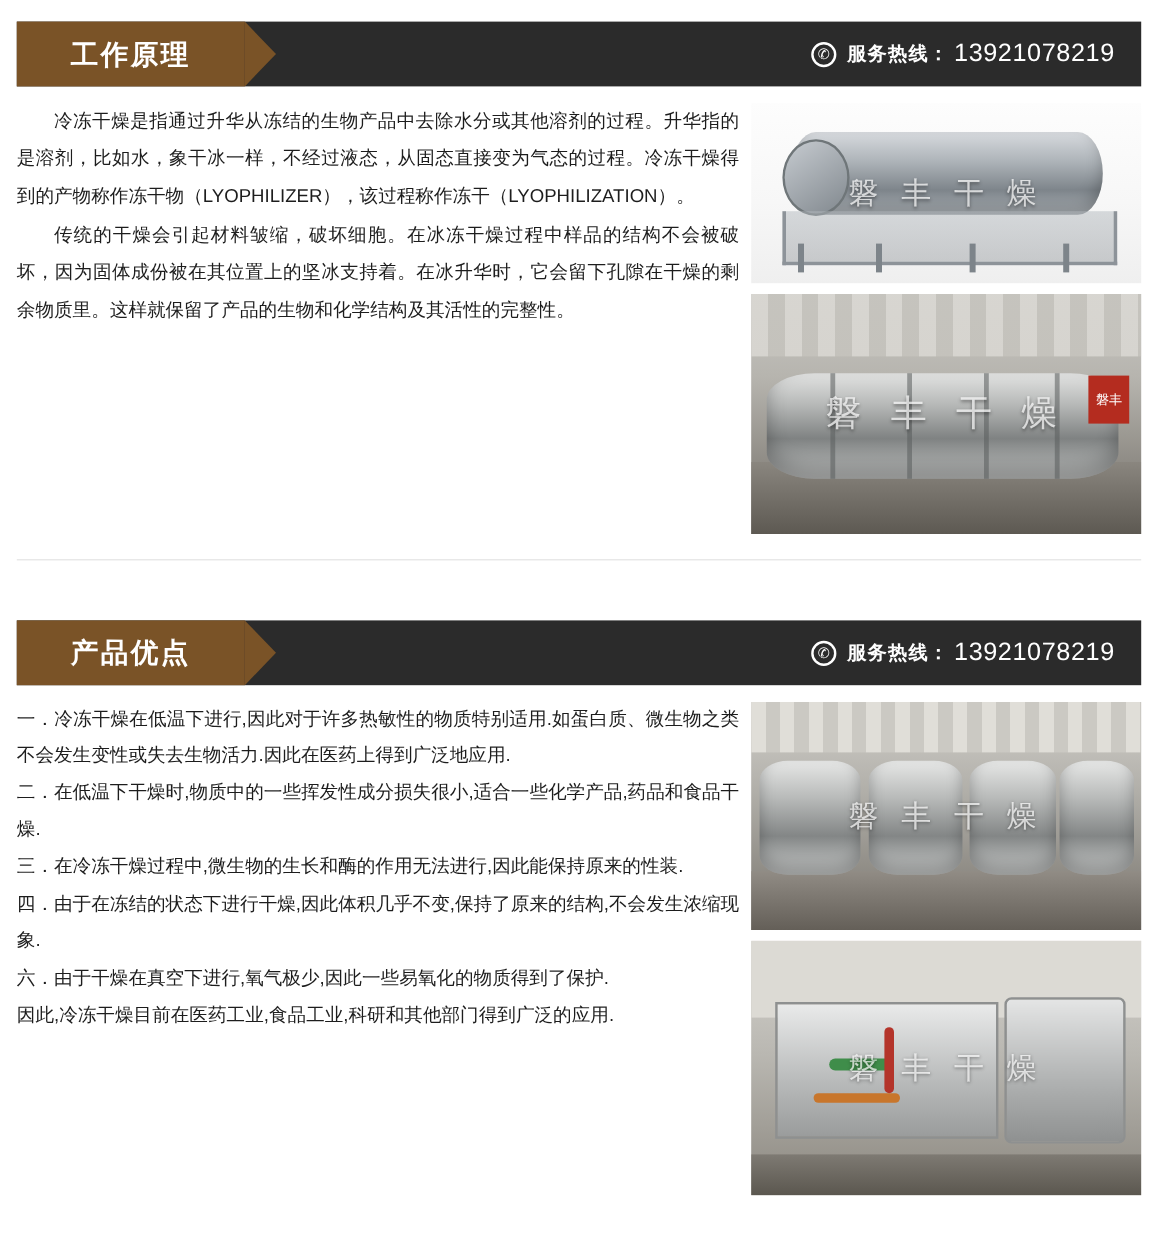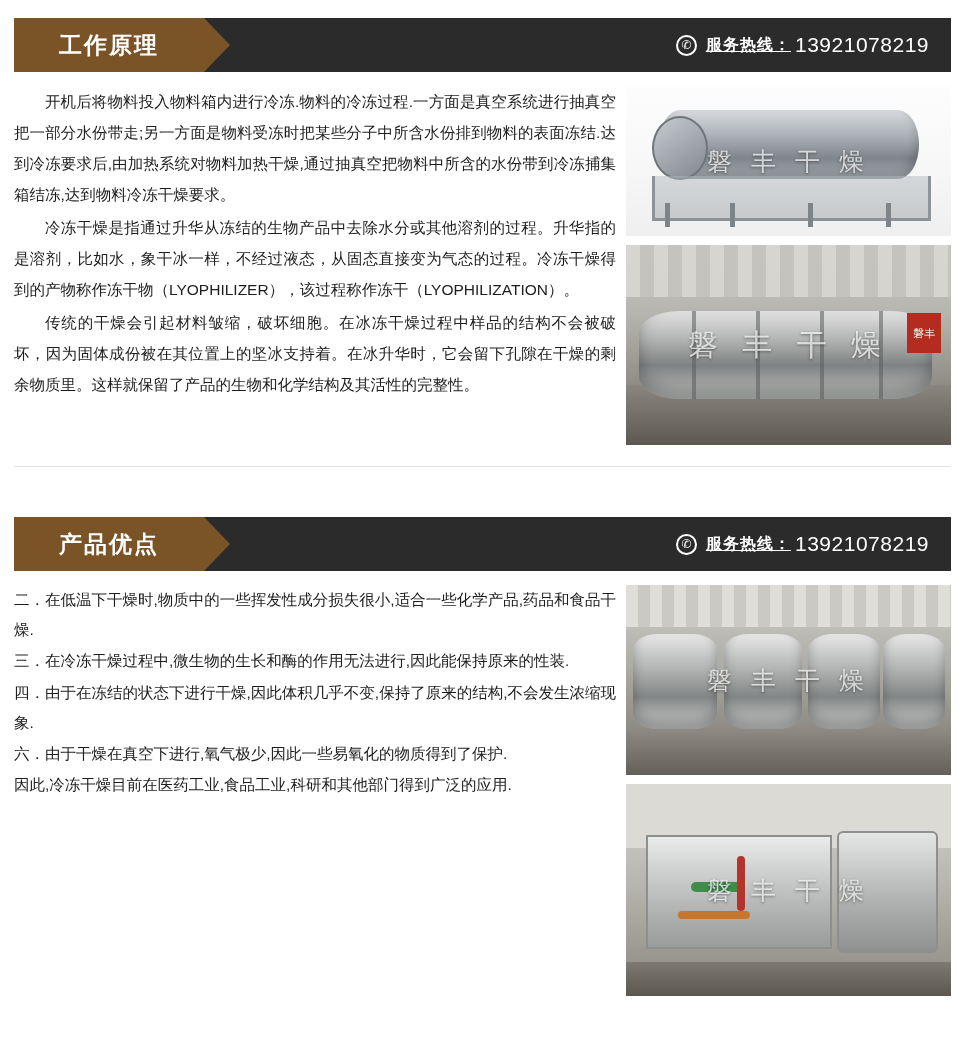--- a/index.html
+++ b/index.html
@@ -77,21 +77,20 @@
     justify-content: center;
     margin-right: 9px;
     font-size: 12px;
     line-height: 1;
     box-sizing: border-box;
   }
   .hotline-label {
     font-size: 16px;
     font-weight: bold;
     letter-spacing: 1px;
-    text-decoration: underline;
   }
   .hotline-number {
     font-size: 21px;
     font-weight: normal;
     margin-left: 4px;
     letter-spacing: 0.5px;
   }
 
   
   .content {
@@ -268,21 +267,20 @@
       </div>
       <div class="hotline">
         <span class="phone-icon">✆</span>
         <span class="hotline-label">服务热线：</span>
         <span class="hotline-number">13921078219</span>
       </div>
     </div>
 
     <div class="content">
       <div class="text-col">
-        <p class="para">开机后将物料投入物料箱内进行冷冻.物料的冷冻过程.一方面是真空系统进行抽真空把一部分水份带走;另一方面是物料受冻时把某些分子中所含水份排到物料的表面冻结.达到冷冻要求后,由加热系统对物料加热干燥,通过抽真空把物料中所含的水份带到冷冻捕集箱结冻,达到物料冷冻干燥要求。</p>
         <p class="para">冷冻干燥是指通过升华从冻结的生物产品中去除水分或其他溶剂的过程。升华指的是溶剂，比如水，象干冰一样，不经过液态，从固态直接变为气态的过程。冷冻干燥得到的产物称作冻干物（LYOPHILIZER），该过程称作冻干（LYOPHILIZATION）。</p>
         <p class="para">传统的干燥会引起材料皱缩，破坏细胞。在冰冻干燥过程中样品的结构不会被破坏，因为固体成份被在其位置上的坚冰支持着。在冰升华时，它会留下孔隙在干燥的剩余物质里。这样就保留了产品的生物和化学结构及其活性的完整性。</p>
       </div>
 
       <div class="img-col">
 
         <div class="photo ph1">
           <div class="machine"></div>
           <div class="door"></div>
           <div class="frame"></div>
@@ -322,20 +320,21 @@
       </div>
       <div class="hotline">
         <span class="phone-icon">✆</span>
         <span class="hotline-label">服务热线：</span>
         <span class="hotline-number">13921078219</span>
       </div>
     </div>
 
     <div class="content">
       <div class="text-col">
+        <p class="list-item">一．冷冻干燥在低温下进行,因此对于许多热敏性的物质特别适用.如蛋白质、微生物之类不会发生变性或失去生物活力.因此在医药上得到广泛地应用.</p>
         <p class="list-item">二．在低温下干燥时,物质中的一些挥发性成分损失很小,适合一些化学产品,药品和食品干燥.</p>
         <p class="list-item">三．在冷冻干燥过程中,微生物的生长和酶的作用无法进行,因此能保持原来的性装.</p>
         <p class="list-item">四．由于在冻结的状态下进行干燥,因此体积几乎不变,保持了原来的结构,不会发生浓缩现象.</p>
         <p class="list-item">六．由于干燥在真空下进行,氧气极少,因此一些易氧化的物质得到了保护.</p>
         <p class="list-item">因此,冷冻干燥目前在医药工业,食品工业,科研和其他部门得到广泛的应用.</p>
       </div>
 
       <div class="img-col">
 
         <div class="photo ph3">

